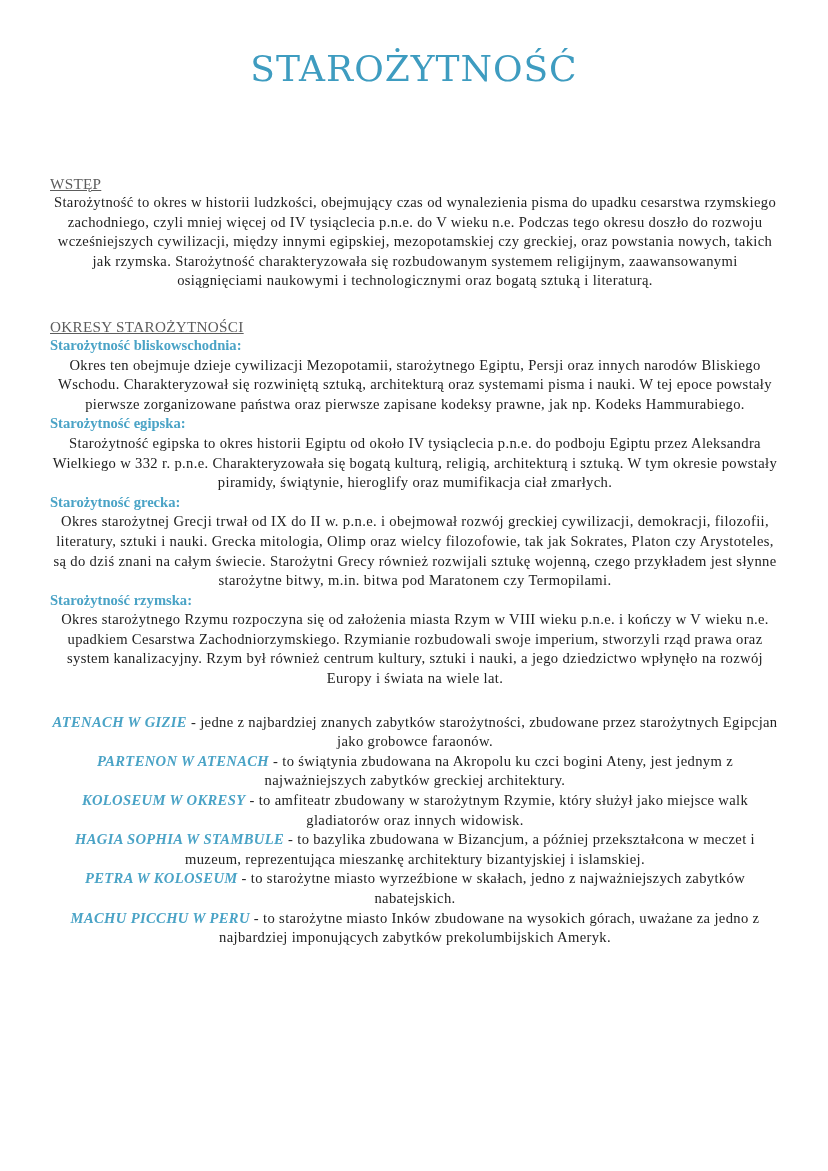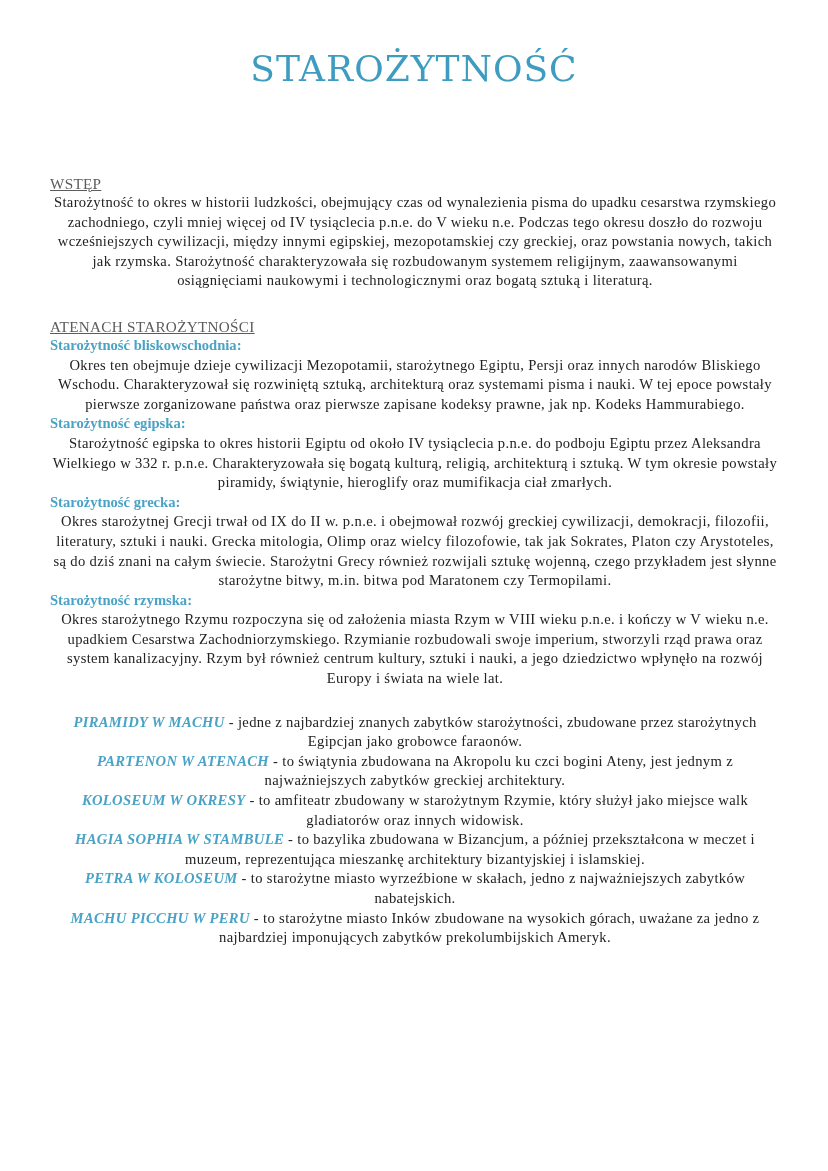--- a/index.html
+++ b/index.html
@@ -37,40 +37,40 @@
   <div class="content">
 
     <section>
       <div class="section-head">WSTĘP</div>
       <p class="para body-text">Starożytność to okres w historii ludzkości, obejmujący czas od wynalezienia pisma do upadku cesarstwa rzymskiego zachodniego, czyli mniej więcej od IV tysiąclecia p.n.e. do V wieku n.e. Podczas tego okresu doszło do rozwoju wcześniejszych cywilizacji, między innymi egipskiej, mezopotamskiej czy greckiej, oraz powstania nowych, takich jak rzymska. Starożytność charakteryzowała się rozbudowanym systemem religijnym, zaawansowanymi osiągnięciami naukowymi i technologicznymi oraz bogatą sztuką i literaturą.</p>
     </section>
 
     <div class="gap1"></div>
 
     <section>
-      <div class="section-head">ATENACH STAROŻYTNOŚCI</div>
+      <div class="section-head">OKRESY STAROŻYTNOŚCI</div>
 
       <div class="sub-head">Starożytność bliskowschodnia:</div>
       <p class="para body-text">Okres ten obejmuje dzieje cywilizacji Mezopotamii, starożytnego Egiptu, Persji oraz innych narodów Bliskiego Wschodu. Charakteryzował się rozwiniętą sztuką, architekturą oraz systemami pisma i nauki. W tej epoce powstały pierwsze zorganizowane państwa oraz pierwsze zapisane kodeksy prawne, jak np. Kodeks Hammurabiego.</p>
 
       <div class="sub-head">Starożytność egipska:</div>
       <p class="para body-text">Starożytność egipska to okres historii Egiptu od około IV tysiąclecia p.n.e. do podboju Egiptu przez Aleksandra Wielkiego w 332 r. p.n.e. Charakteryzowała się bogatą kulturą, religią, architekturą i sztuką. W tym okresie powstały piramidy, świątynie, hieroglify oraz mumifikacja ciał zmarłych.</p>
 
       <div class="sub-head">Starożytność grecka:</div>
       <p class="para body-text">Okres starożytnej Grecji trwał od IX do II w. p.n.e. i obejmował rozwój greckiej cywilizacji, demokracji, filozofii, literatury, sztuki i nauki. Grecka mitologia, Olimp oraz wielcy filozofowie, tak jak Sokrates, Platon czy Arystoteles, są do dziś znani na całym świecie. Starożytni Grecy również rozwijali sztukę wojenną, czego przykładem jest słynne starożytne bitwy, m.in. bitwa pod Maratonem czy Termopilami.</p>
 
       <div class="sub-head">Starożytność rzymska:</div>
       <p class="para body-text">Okres starożytnego Rzymu rozpoczyna się od założenia miasta Rzym w VIII wieku p.n.e. i kończy w V wieku n.e. upadkiem Cesarstwa Zachodniorzymskiego. Rzymianie rozbudowali swoje imperium, stworzyli rząd prawa oraz system kanalizacyjny. Rzym był również centrum kultury, sztuki i nauki, a jego dziedzictwo wpłynęło na rozwój Europy i świata na wiele lat.</p>
     </section>
 
     <div class="gap2"></div>
 
     <section>
 
-      <p class="para body-text"><span class="item-name">PIRAMIDY W MACHU</span><span> - jedne z najbardziej znanych zabytków starożytności, zbudowane przez starożytnych Egipcjan jako grobowce faraonów.</span></p>
+      <p class="para body-text"><span class="item-name">ATENACH W GIZIE</span><span> - jedne z najbardziej znanych zabytków starożytności, zbudowane przez starożytnych Egipcjan jako grobowce faraonów.</span></p>
       <p class="para body-text"><span class="item-name">PARTENON W ATENACH</span><span> - to świątynia zbudowana na Akropolu ku czci bogini Ateny, jest jednym z najważniejszych zabytków greckiej architektury.</span></p>
       <p class="para body-text"><span class="item-name">KOLOSEUM W OKRESY</span><span> - to amfiteatr zbudowany w starożytnym Rzymie, który służył jako miejsce walk gladiatorów oraz innych widowisk.</span></p>
       <p class="para body-text"><span class="item-name">HAGIA SOPHIA W STAMBULE</span><span> - to bazylika zbudowana w Bizancjum, a później przekształcona w meczet i muzeum, reprezentująca mieszankę architektury bizantyjskiej i islamskiej.</span></p>
       <p class="para body-text"><span class="item-name">PETRA W KOLOSEUM</span><span> - to starożytne miasto wyrzeźbione w skałach, jedno z najważniejszych zabytków nabatejskich.</span></p>
       <p class="para body-text"><span class="item-name">MACHU PICCHU W PERU</span><span> - to starożytne miasto Inków zbudowane na wysokich górach, uważane za jedno z najbardziej imponujących zabytków prekolumbijskich Ameryk.</span></p>
     </section>
 
   </div>
 </div>
 

